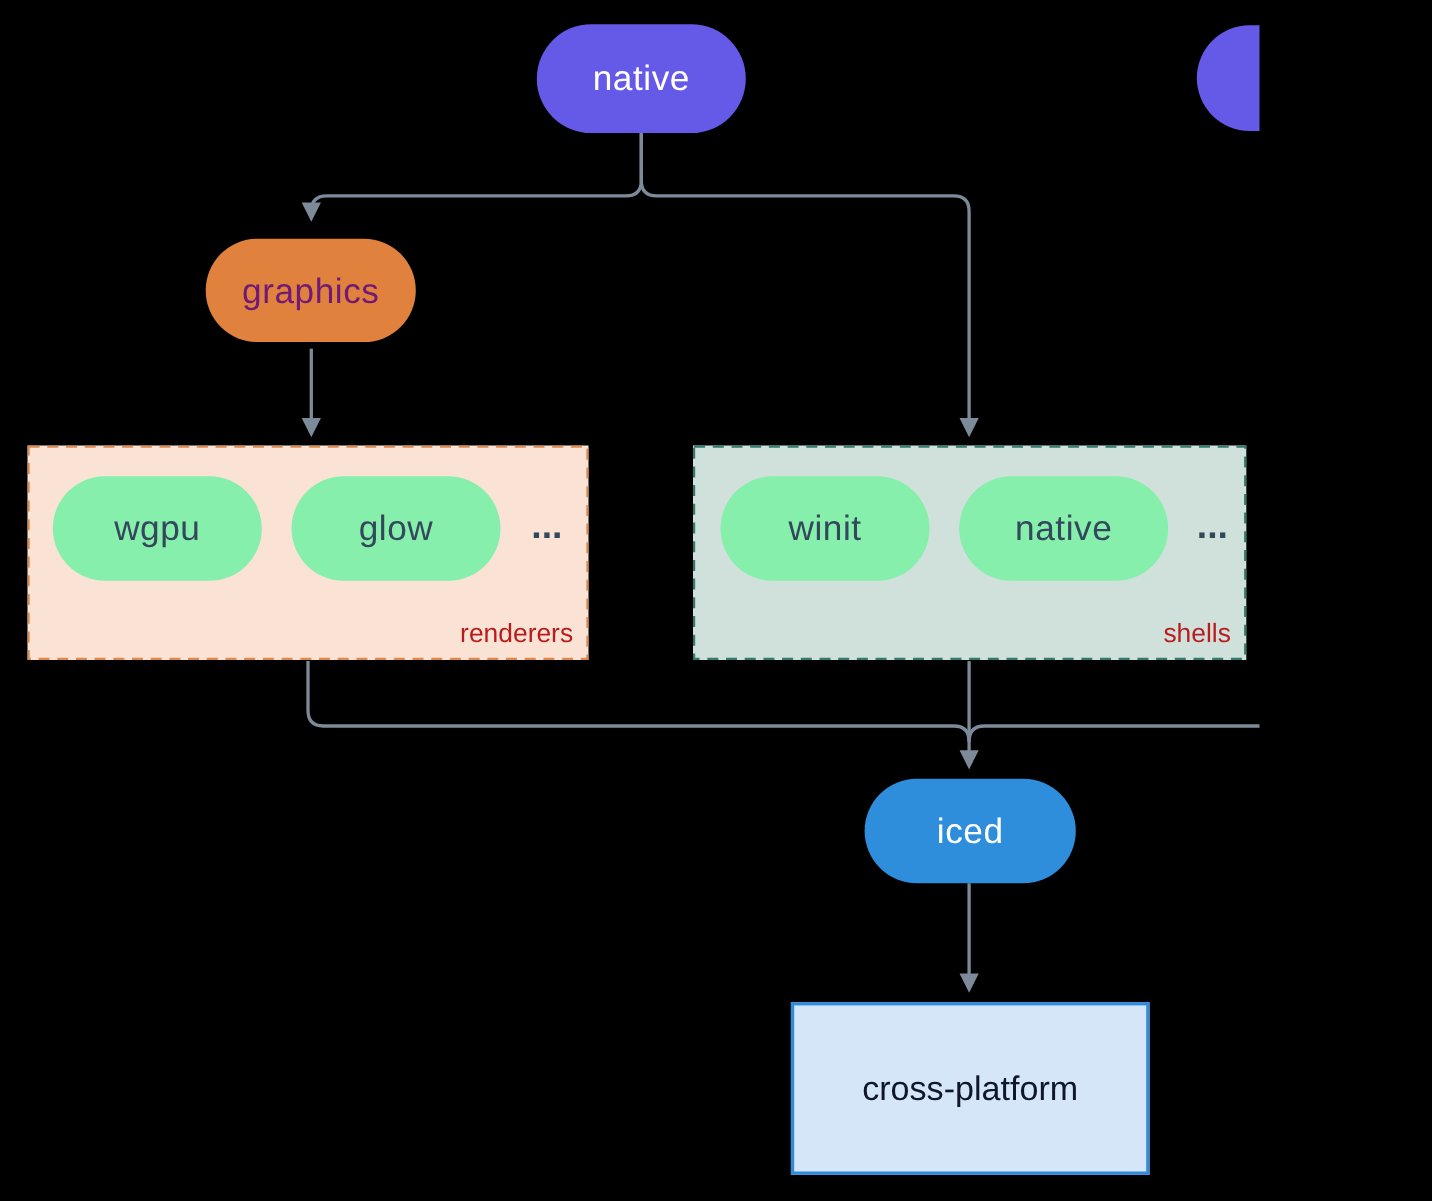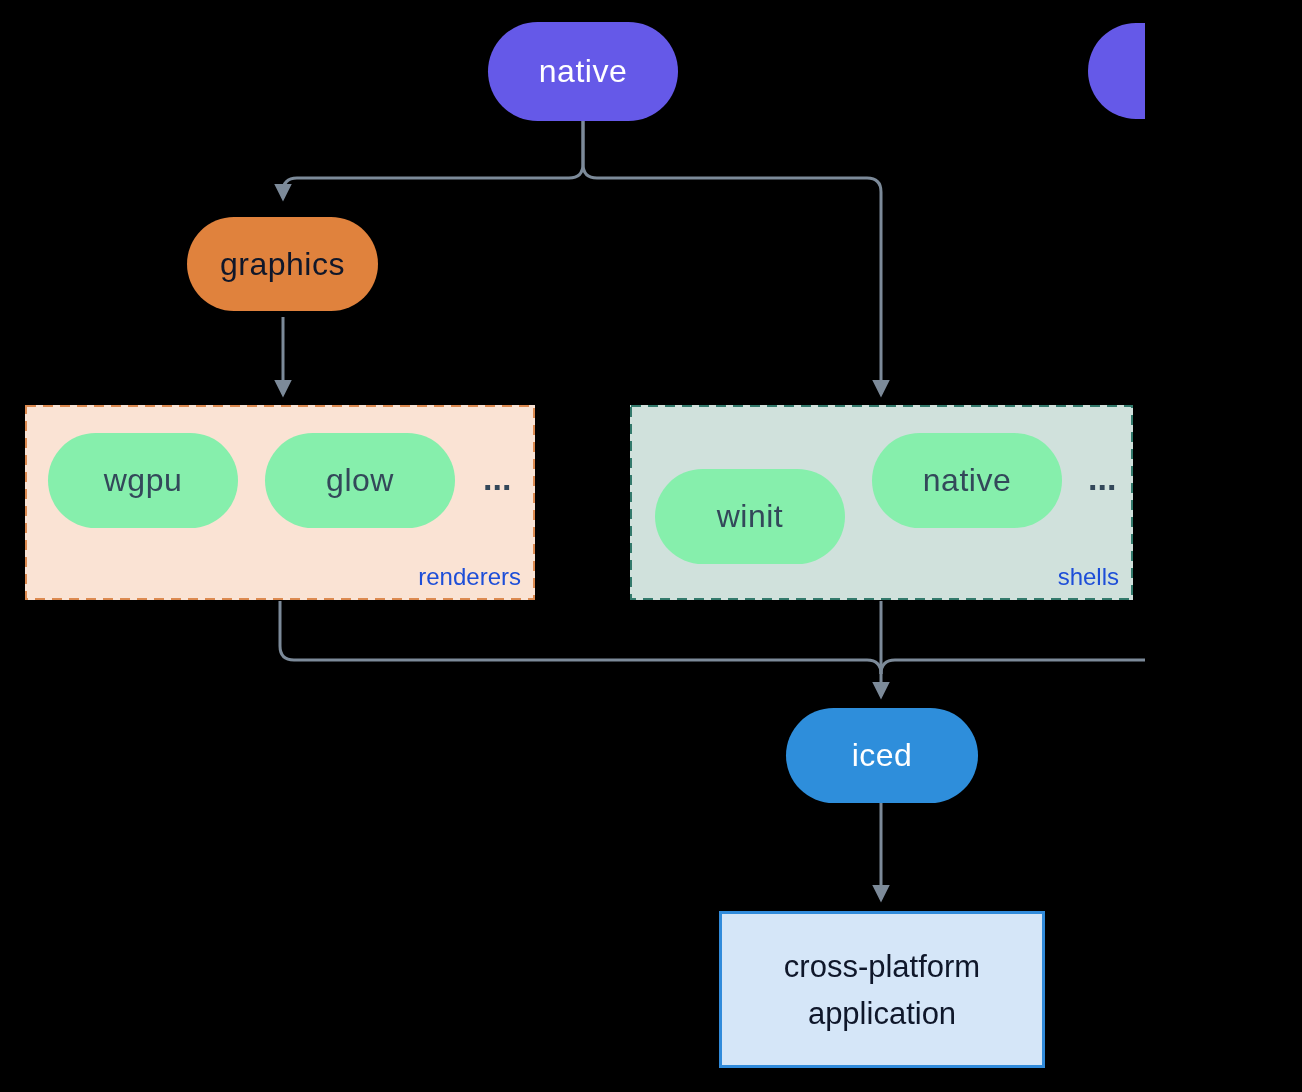--- a/index.html
+++ b/index.html
@@ -14,39 +14,39 @@
   .pill{
     position:absolute;
     display:flex;align-items:center;justify-content:center;
     border-radius:999px;
     font-size:32px;
     letter-spacing:0.5px;
   }
   .pill.platform{background:#6559E8;color:#ffffff;}
   #node-native{left:488px;top:22px;width:190px;height:99px;}
   #node-web{left:1088px;top:23px;width:189px;height:96px;}
-  #node-graphics{left:187px;top:217px;width:191px;height:94px;background:#E0823D;color:#0f172a;}
+  #node-graphics{left:187px;top:217px;width:191px;height:94px;background:#E0823D;color:#701a75;}
   #node-iced{left:786px;top:708px;width:192px;height:95px;background:#2E8EDB;color:#ffffff;}
 
   .group{position:absolute;top:405px;height:195px;}
   #group-renderers{left:25px;width:510px;background:#FAE3D4;}
   #group-shells{left:630px;width:503px;background:#D0E1DC;}
   .group svg.gborder{position:absolute;left:0;top:0;}
   .group .pill{background:#86efac;color:#33485A;width:190px;height:95px;top:28px;}
   #node-wgpu{left:23px;}
   #node-glow{left:240px;}
-  #node-winit{left:25px;margin-top:36px;}
+  #node-winit{left:25px;}
   #node-glutin{left:242px;}
   .more{
     position:absolute;top:54px;left:458px;
     font-size:34px;font-weight:700;color:#33485A;
   }
   .group-label{
     position:absolute;right:14px;bottom:9px;
-    font-size:24px;color:#1d4ed8;
+    font-size:24px;color:#b91c1c;
   }
   #app-box{
     position:absolute;left:719px;top:911px;width:326px;height:157px;
     box-sizing:border-box;
     background:#D5E6F8;border:3px solid #318BDB;
     display:flex;flex-direction:column;align-items:center;justify-content:center;
     color:#0f172a;font-size:31px;line-height:47px;
   }
 </style>
 </head>
@@ -117,16 +117,15 @@
     <span class="more">...</span>
     <span class="group-label">shells</span>
   </div>
 
   <div id="node-iced" class="pill">
     <span>iced</span>
   </div>
 
   <div id="app-box">
     <span>cross-platform</span>
-    <span>application</span>
   </div>
 
 </div>
 
 </body></html>

